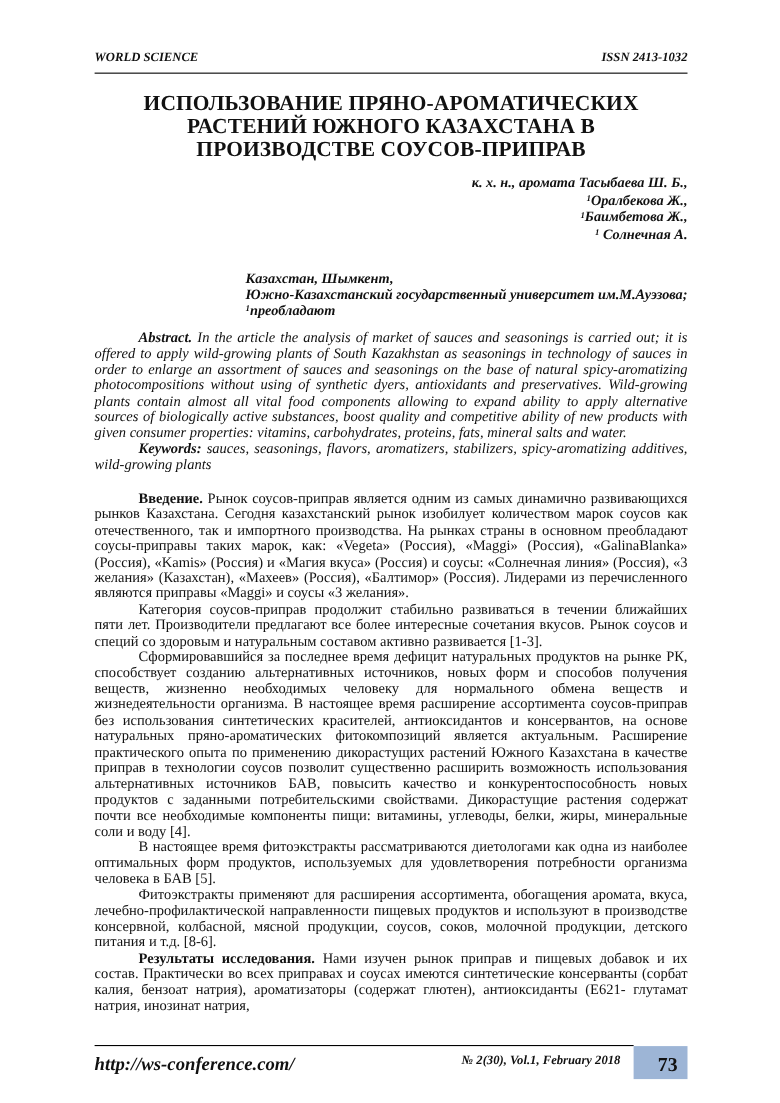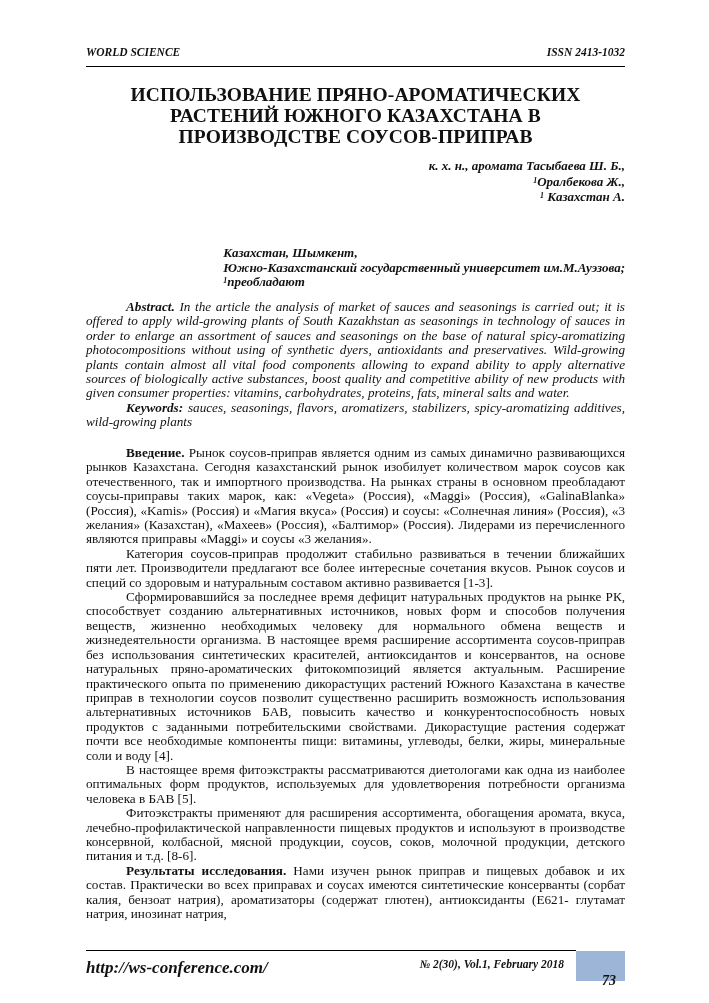--- a/index.html
+++ b/index.html
@@ -31,42 +31,43 @@
   .abstract b { font-style: italic; }
   .main { top: 446px; }
   .main p + p { margin-top: 0; }
 
   .footer { position: absolute; left: 86px; top: 950px; width: 540px; height: 32px; }
   .footer .rule { position: absolute; left: 0; top: 0; width: 490px; border-top: 1.5px solid #000; }
   .footer .url { position: absolute; left: 0; top: 8px; font-size: 17px; font-weight: bold; font-style: italic; }
   .footer .issue { position: absolute; right: 62px; top: 8px; font-size: 11.5px; font-weight: bold; font-style: italic; }
   .footer .pagebox { position: absolute; left: 490px; top: 1px; width: 49px; height: 30px;
                      background: #9db5d6; }
-  .footer .pagenum { position: absolute; right: 9px; top: 22px; font-size: 14px; font-weight: bold; font-style: italic; }
+  .footer .pagenum { position: absolute; right: 9px; top: 7px; font-size: 18px; font-weight: bold; }
 </style>
 </head>
 <body>
 
 <div class="page">
 
   <div class="running-head">
     <span class="left">WORLD SCIENCE</span>
     <span class="right">ISSN 2413-1032</span>
   </div>
 
   <div class="title">
     <div>ИСПОЛЬЗОВАНИЕ ПРЯНО-АРОМАТИЧЕСКИХ</div>
     <div>РАСТЕНИЙ ЮЖНОГО КАЗАХСТАНА В</div>
     <div>ПРОИЗВОДСТВЕ СОУСОВ-ПРИПРАВ</div>
   </div>
 
   <div class="authors">
     <div><span>к. х. н., аромата Тасыбаева Ш. Б.,</span></div>
     <div><sup>1</sup><span>Оралбекова Ж.,</span></div>
-    <div><sup>1</sup><span> Казахстан А.</span></div>
+    <div><sup>1</sup><span>Баимбетова Ж.,</span></div>
+    <div><sup>1</sup><span> Солнечная А.</span></div>
   </div>
 
   <div class="affil">
     <div>Казахстан, Шымкент,</div>
     <div>Южно-Казахстанский государственный университет им.М.Ауэзова;</div>
     <div><sup>1</sup><span>преобладают</span></div>
   </div>
 
   <div class="body-text abstract">
     <p><b>Abstract.</b><span> In the article the analysis of market of sauces and seasonings is carried out; it is offered to apply wild-growing plants of South Kazakhstan as seasonings in technology of sauces in order to enlarge an assortment of sauces and seasonings on the base of natural spicy-aromatizing photocompositions without using of synthetic dyers, antioxidants and preservatives. Wild-growing plants contain almost all vital food components allowing to expand ability to apply alternative sources of biologically active substances, boost quality and competitive ability of new products with given consumer properties: vitamins, carbohydrates, proteins, fats, mineral salts and water.</span></p>

